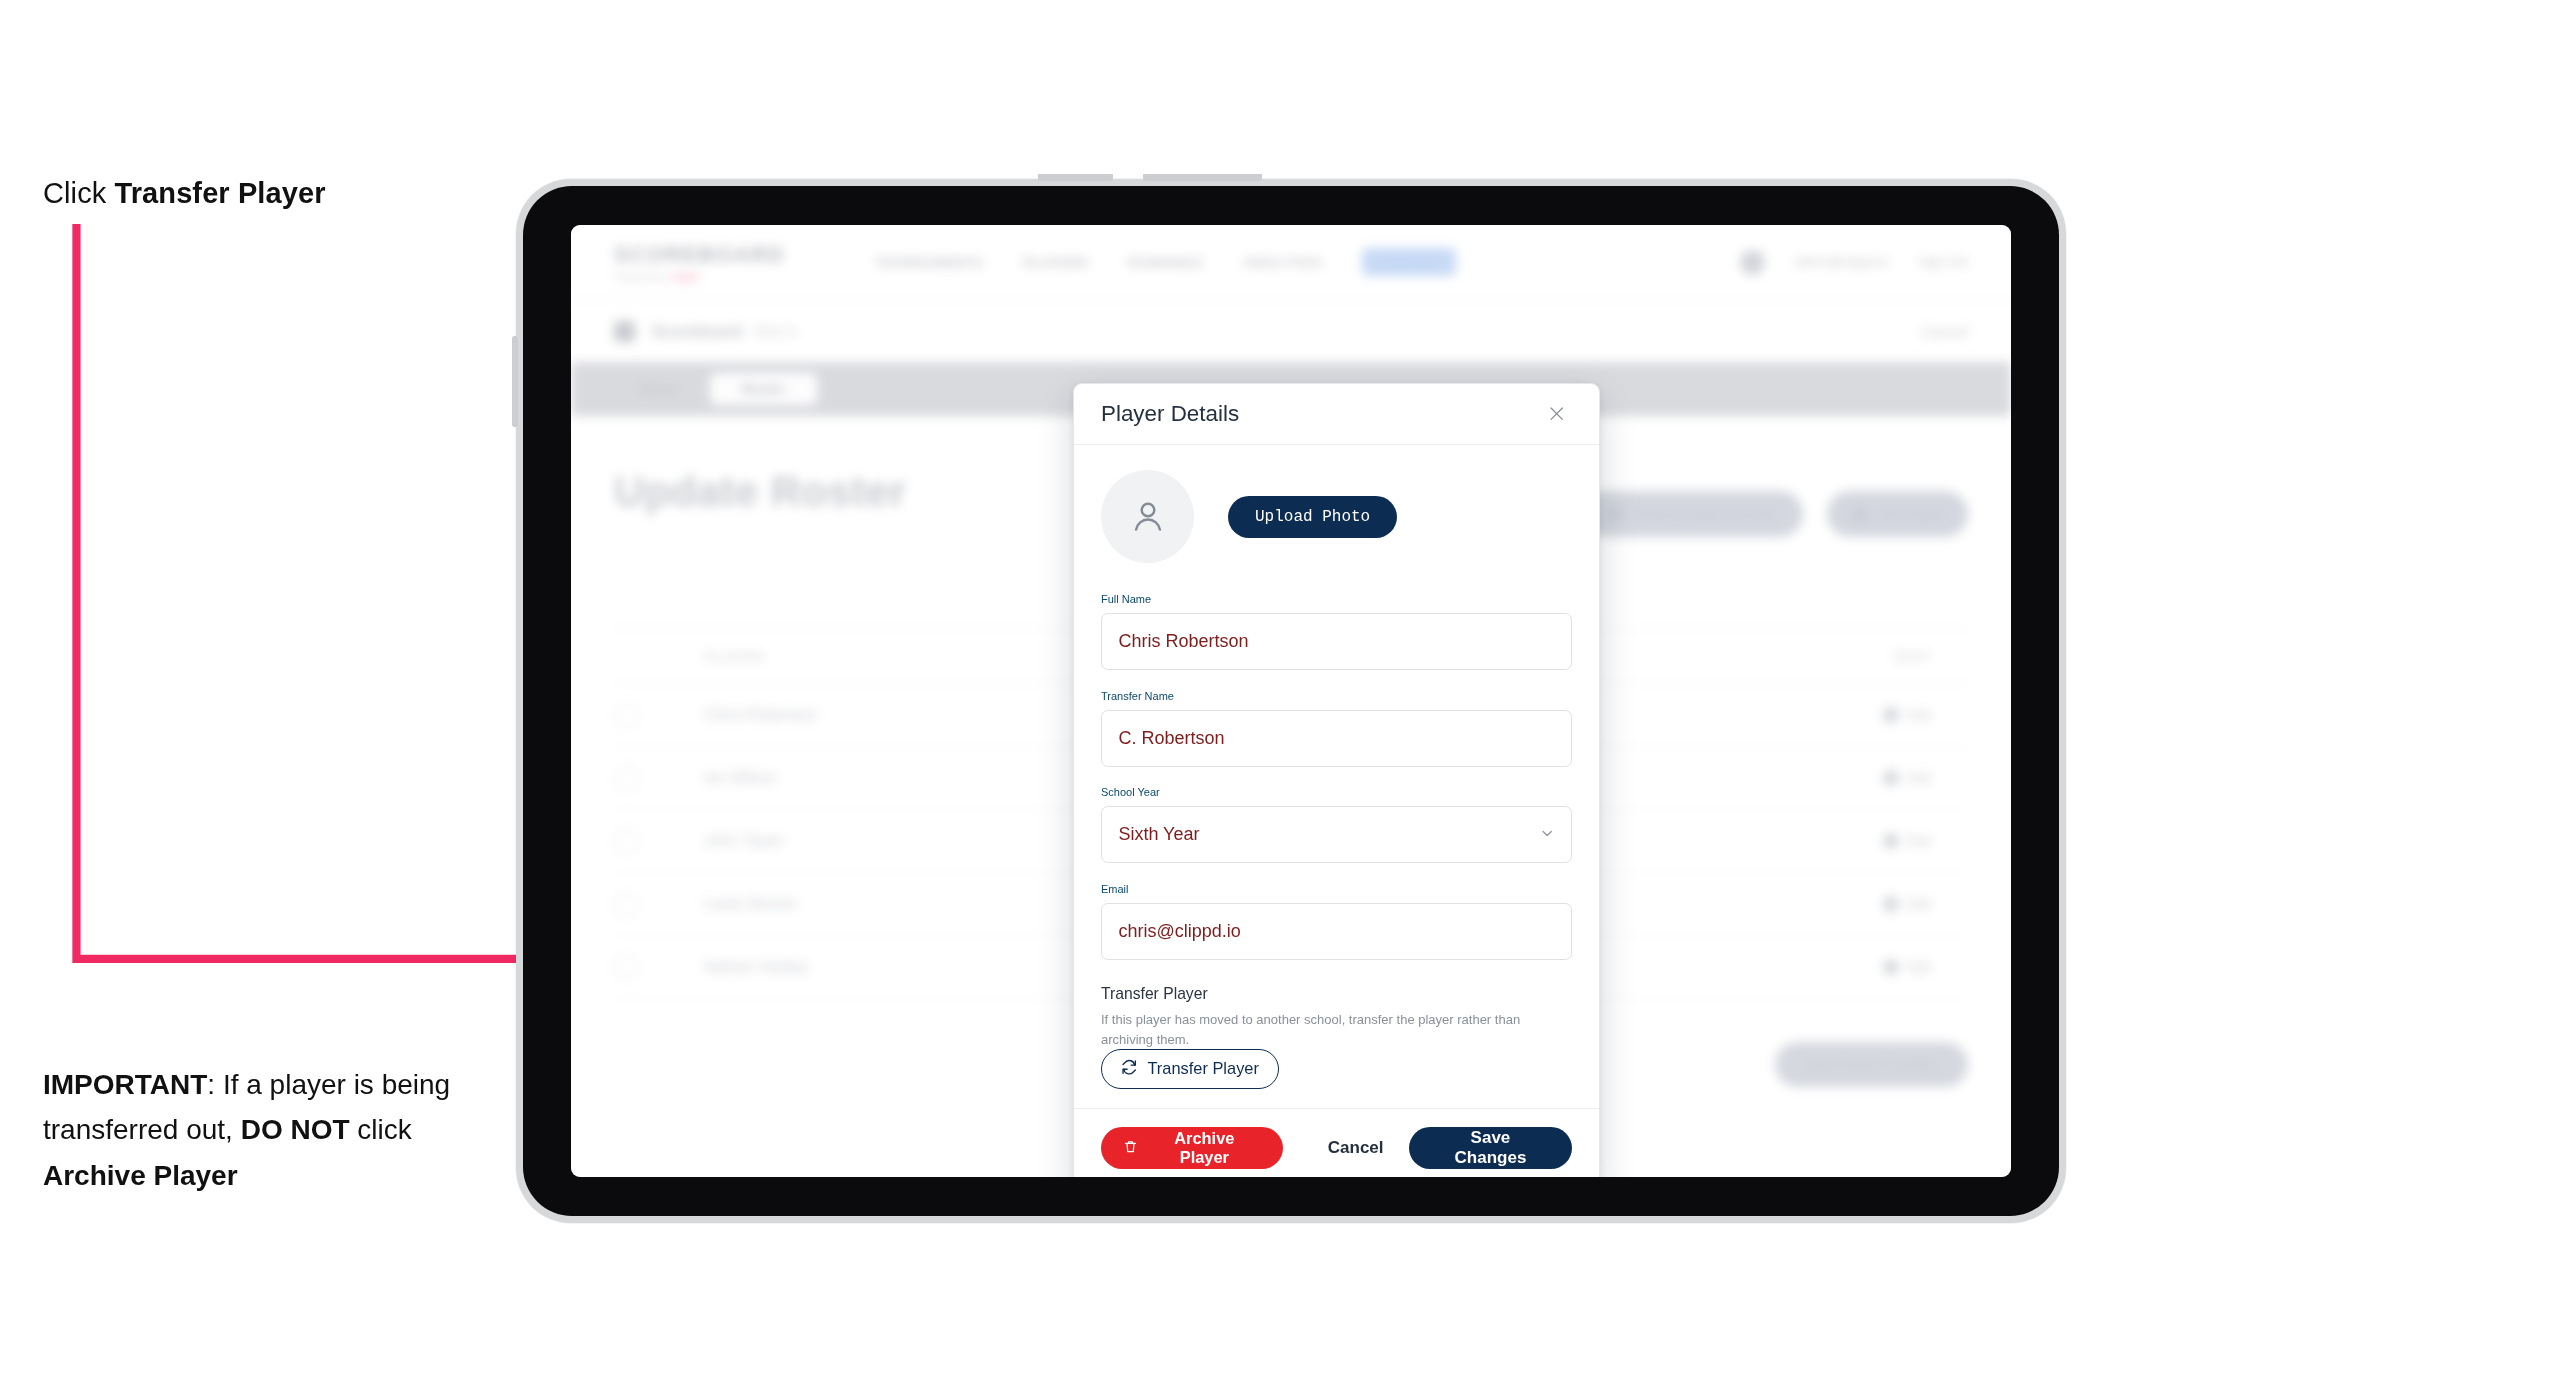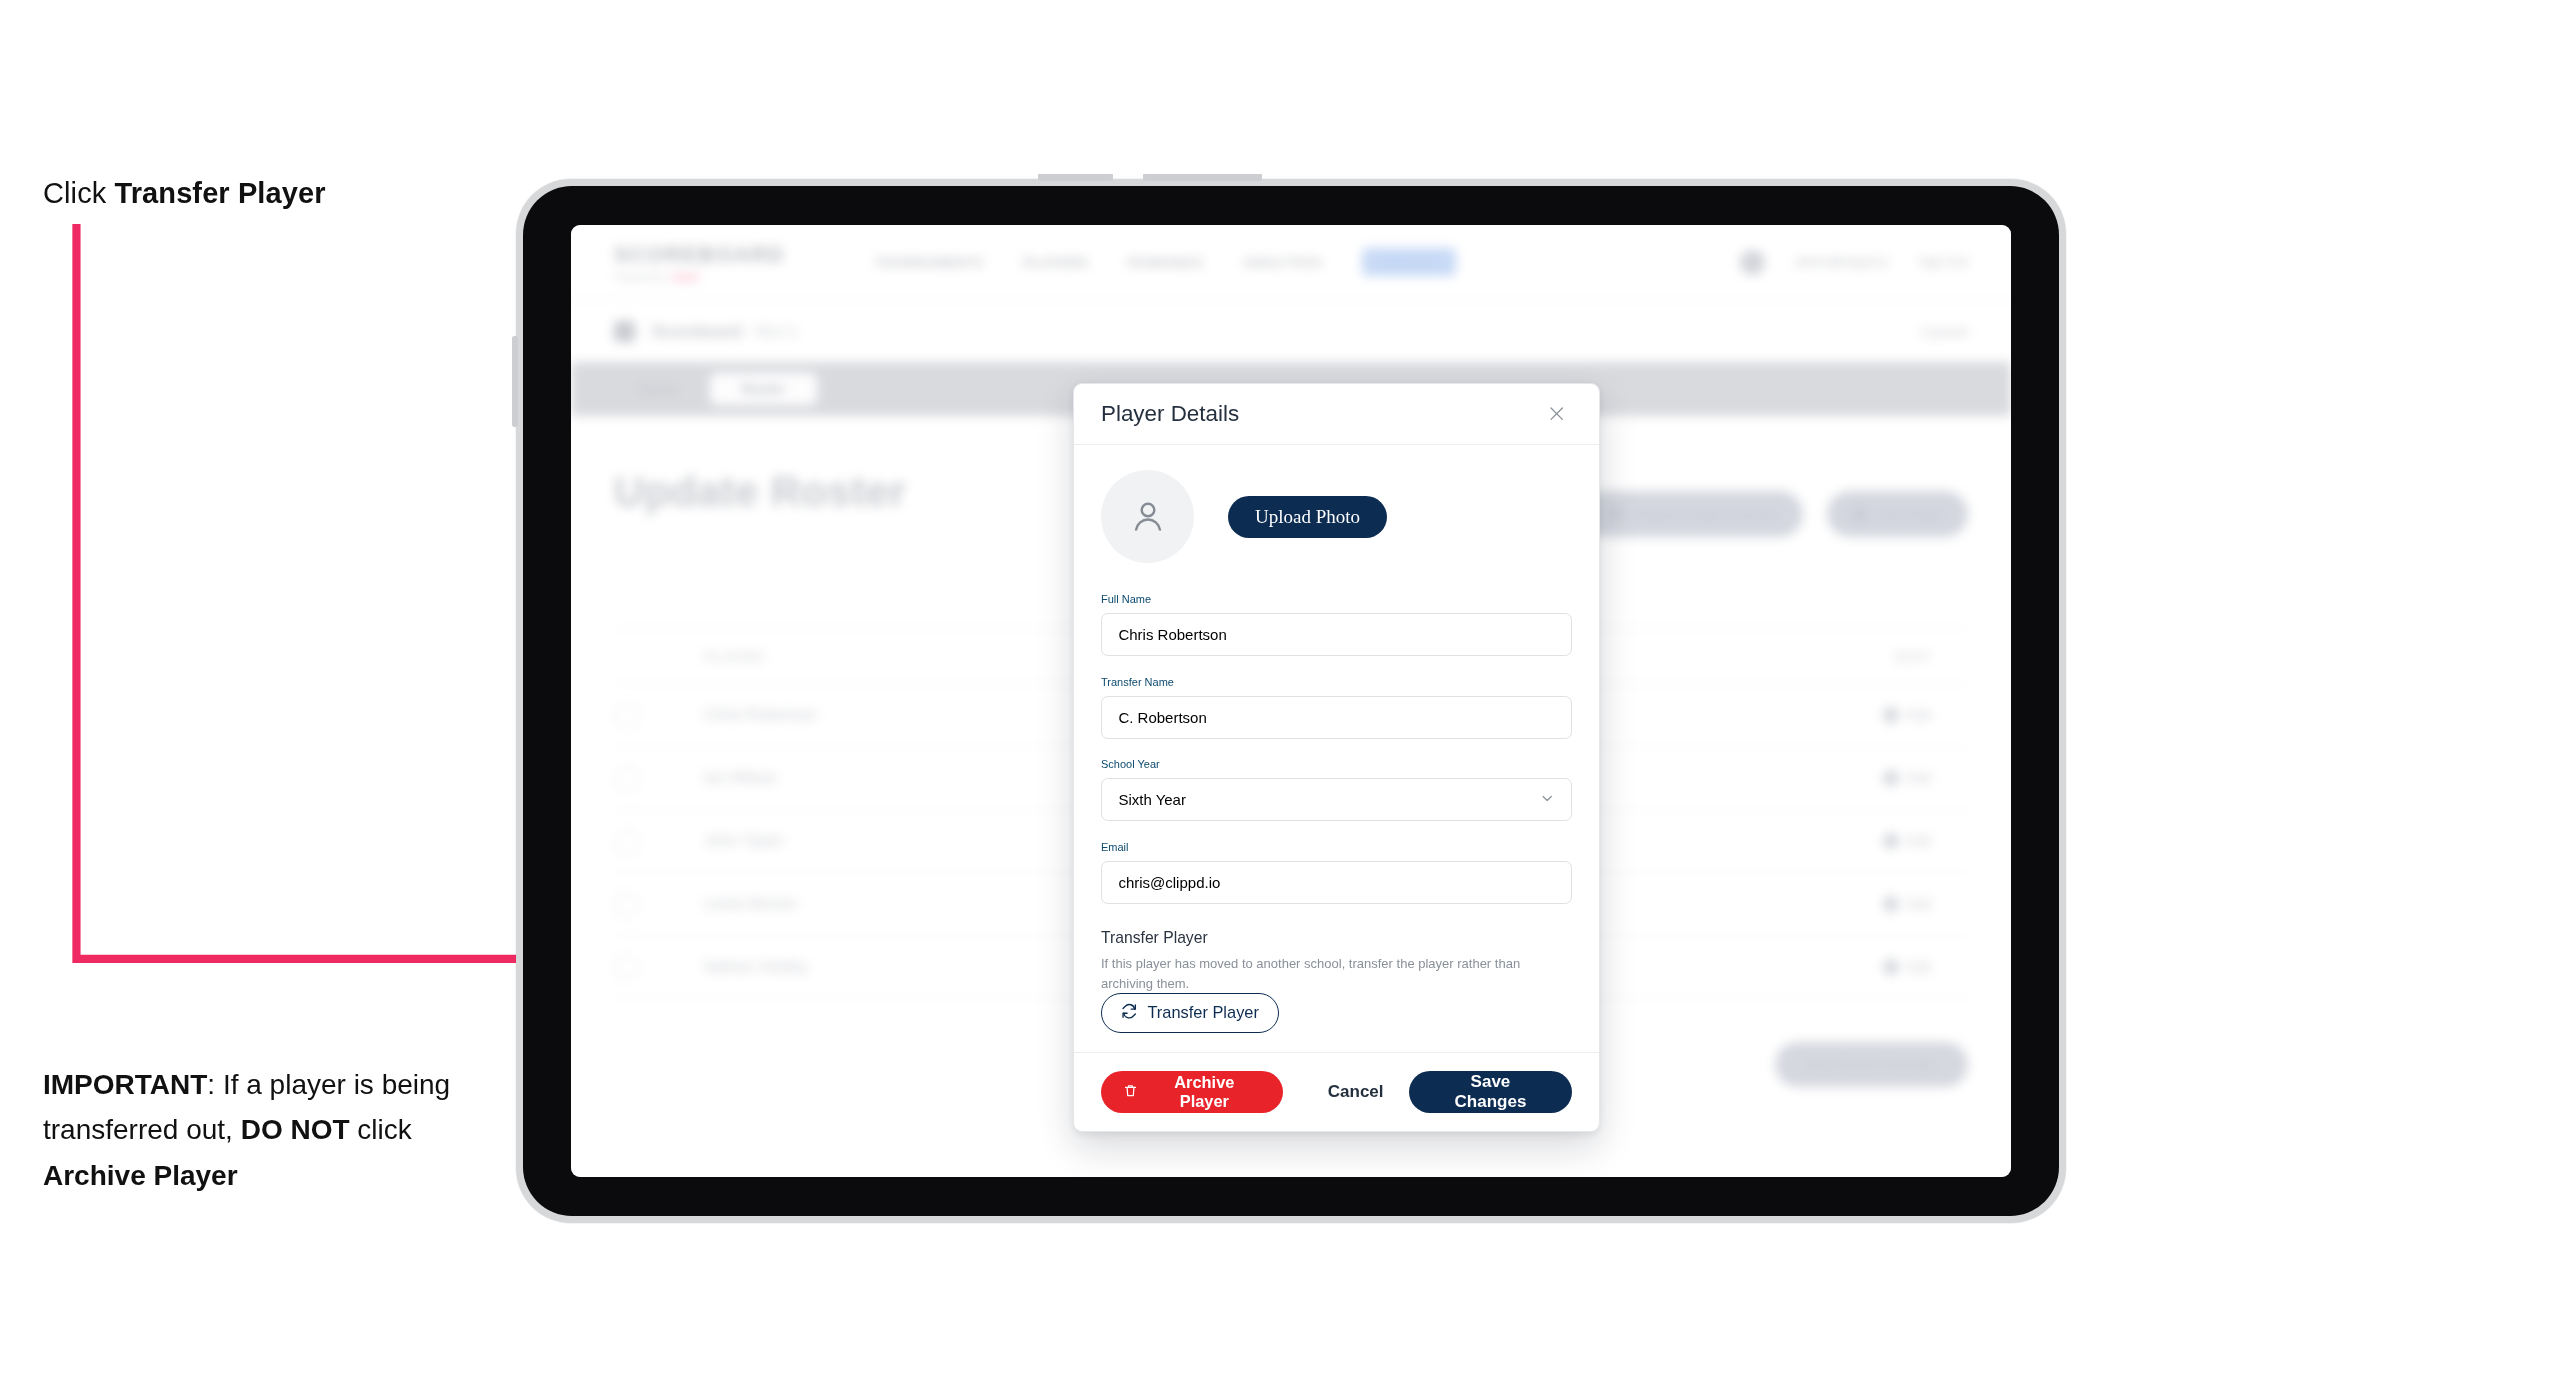--- a/index.html
+++ b/index.html
@@ -213,32 +213,32 @@
   .photo-row { display: flex; align-items: center; gap: 34px; margin-bottom: 30px; }
   .avatar-circle {
     width: 93px; height: 93px; border-radius: 50%;
     background: #f1f2f4; display: flex; align-items: center; justify-content: center;
     flex: none;
   }
   .upload-btn {
     background: #0d2c52; color: #ffffff;
     border-radius: 745px; border: none;
     height: 42px; padding: 0 27px;
-    font-size: 19px; font-family: Liberation Serif, serif; cursor: pointer;
+    font-size: 16px; font-family: Liberation Mono, monospace; cursor: pointer;
     display: flex; align-items: center;
   }
 
   .field { margin-bottom: 19.4px; }
   .field-label { font-size: 11px; color: #0c4a6e; margin-bottom: 8.2px; display: block; }
   .field-input {
-    width: 100%; height: 43px;
+    width: 100%; height: 57px;
     border: 0.7px solid #dfe1e5; border-radius: 6.7px;
     background: #ffffff;
     padding: 0 16.4px;
-    font-size: 15px; color: #000000; font-family: inherit;
+    font-size: 18px; color: #7f1d1d; font-family: inherit;
   }
   .field-select {
     position: relative;
   }
   .field-select .field-input { padding-right: 40px; appearance: none; }
   .chev {
     position: absolute; right: 16.4px; top: 50%;
     transform: translateY(-50%);
     pointer-events: none; color: #8d939c;
   }

